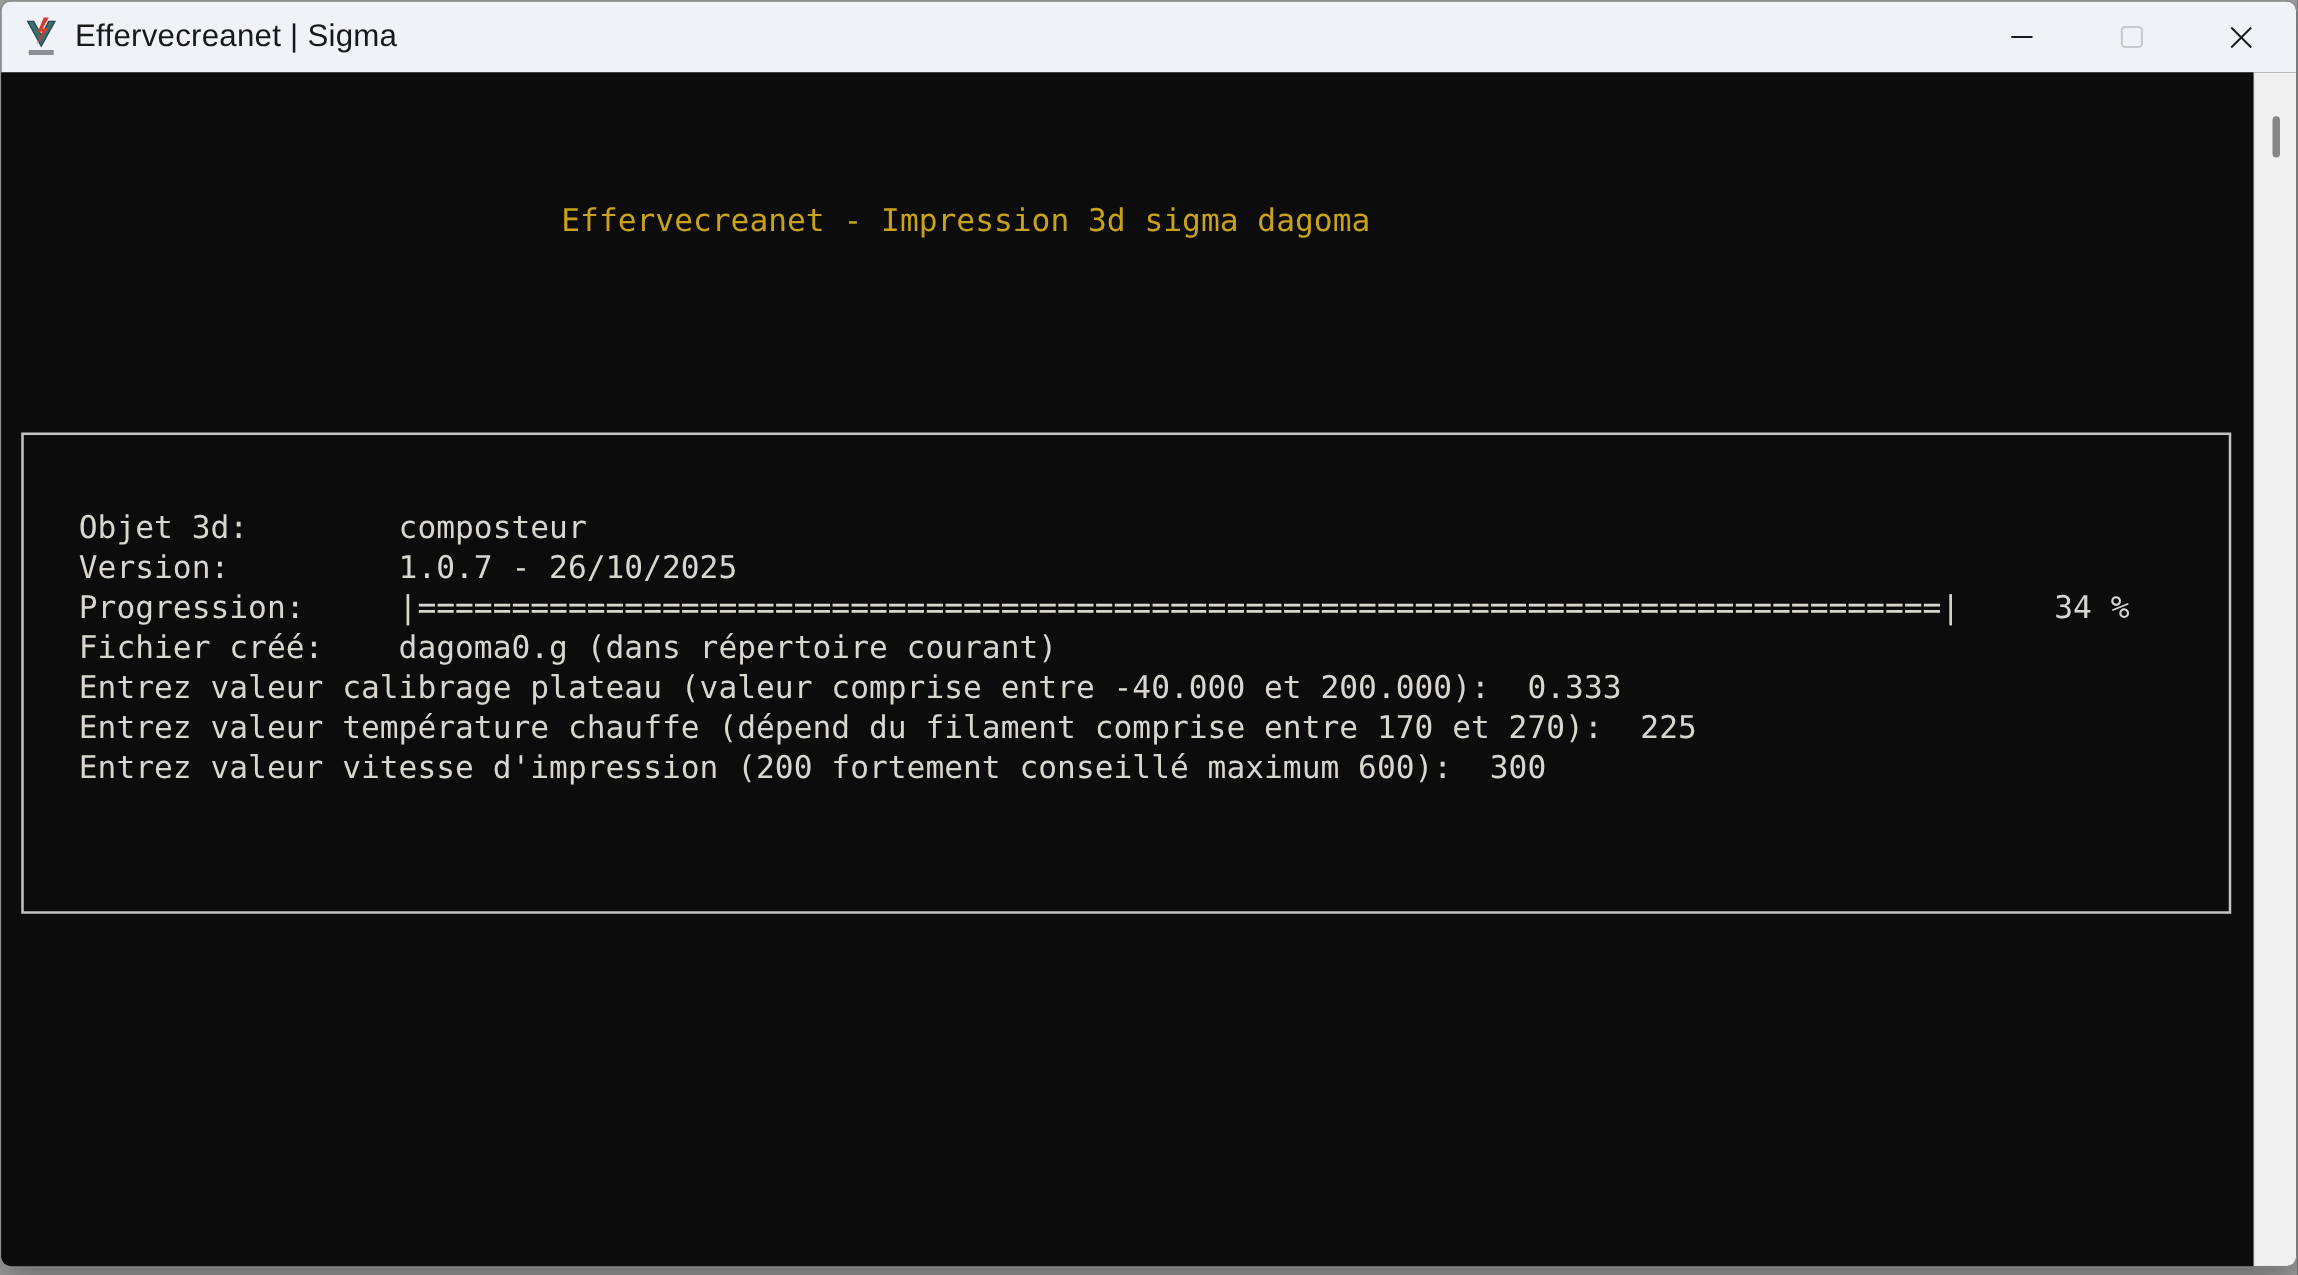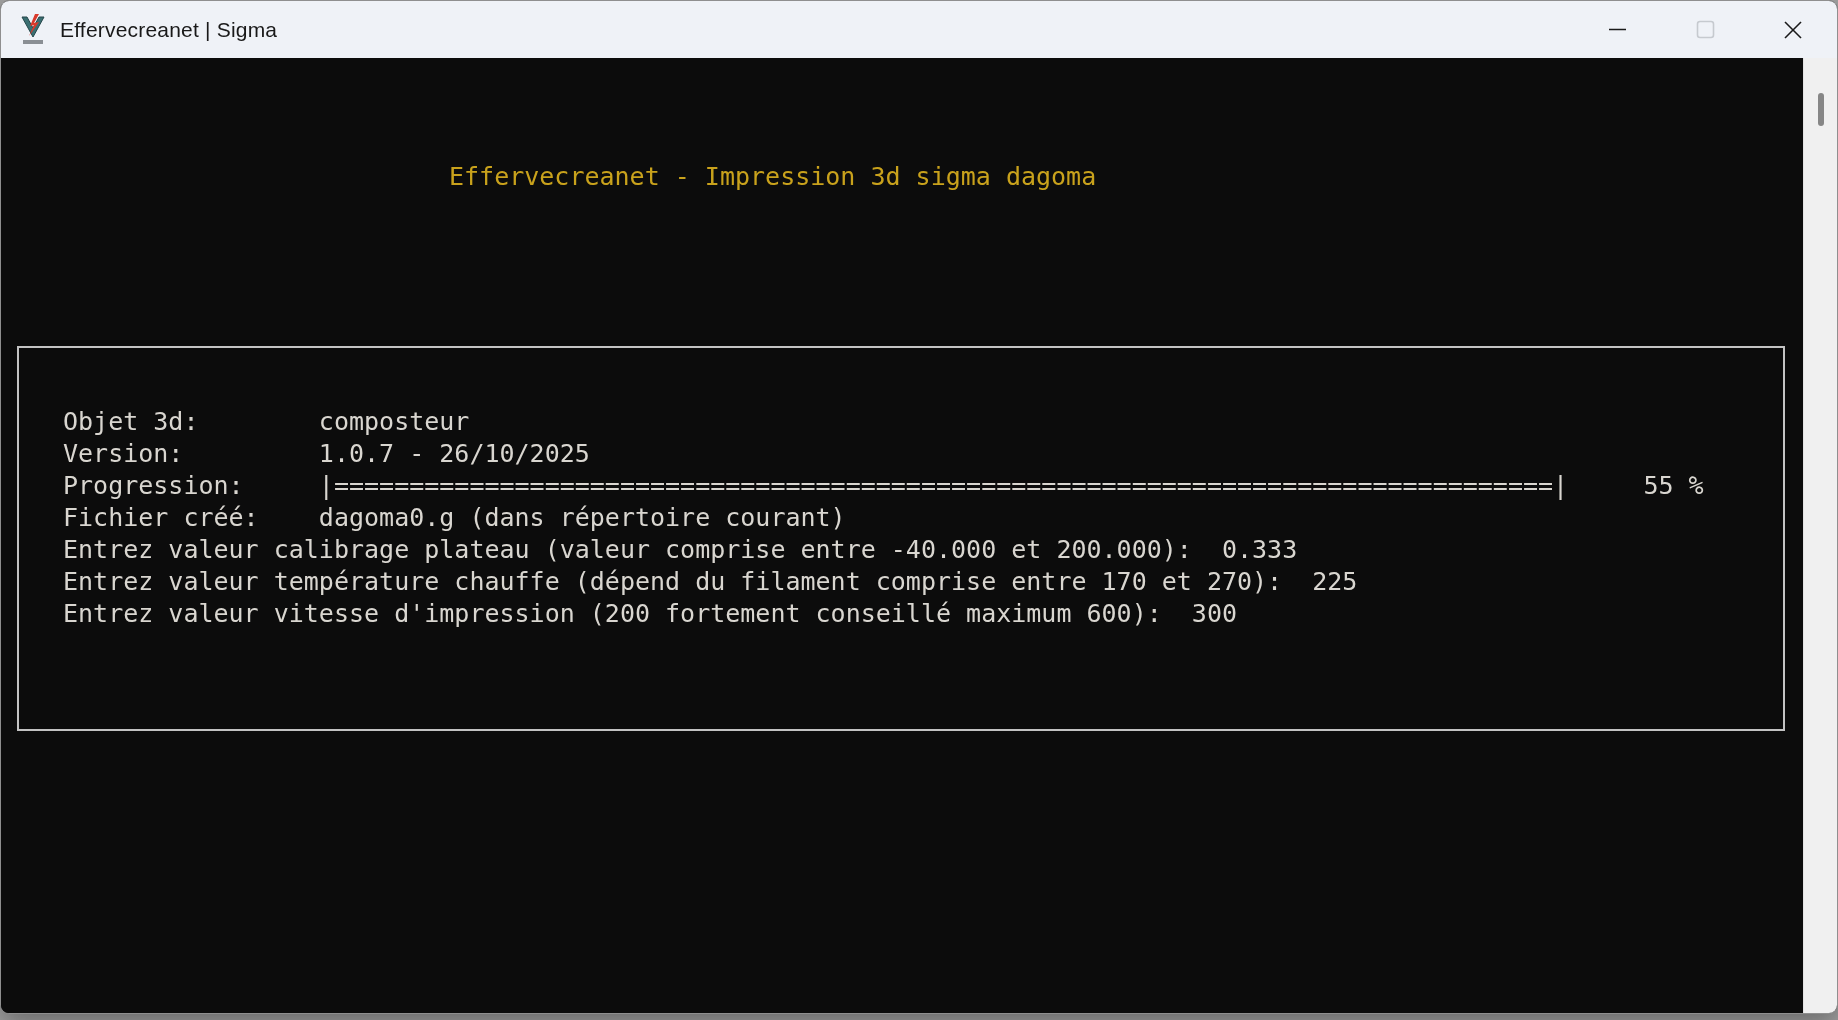--- a/index.html
+++ b/index.html
@@ -13,21 +13,21 @@
     overflow:hidden; background:#0c0c0c;
   }
 
   
   .titlebar {
     height:57px; flex:0 0 57px; background:#eff2f7;
     display:flex; align-items:center;
   }
   .titlebar-left { display:flex; align-items:center; gap:13px; padding-left:18px; flex:1; }
   .app-icon { width:28px; height:34px; display:block; }
-  .window-title { font-size:21px; color:#191919; letter-spacing:.2px; }
+  .window-title { font-size:25px; color:#191919; letter-spacing:.2px; }
   .window-controls { display:flex; height:100%; }
   .wc-btn { width:88px; height:100%; display:flex; align-items:center; justify-content:center; background:transparent; border:none; cursor:default; }
   .wc-btn svg { display:block; }
 
   
   .content-row { flex:1; display:flex; min-height:0; }
   .console {
     flex:1; position:relative; background:#0c0c0c;
     font-family:"DejaVu Sans Mono", monospace;
     color:#d9d6d0; font-size:25px; line-height:32px;
@@ -88,21 +88,21 @@
     </div>
   </div>
 
   <div class="content-row">
     <div class="console">
       <div class="console-header">Effervecreanet - Impression 3d sigma dagoma</div>
 
       <div class="output-box">
         <div class="console-line">Objet 3d:        composteur</div>
         <div class="console-line">Version:         1.0.7 - 26/10/2025</div>
-        <div class="console-line">Progression:     |=================================================================================|     55 %</div>
+        <div class="console-line">Progression:     |=================================================================================|     34 %</div>
         <div class="console-line">Fichier créé:    dagoma0.g (dans répertoire courant)</div>
         <div class="console-line">Entrez valeur calibrage plateau (valeur comprise entre -40.000 et 200.000):  0.333</div>
         <div class="console-line">Entrez valeur température chauffe (dépend du filament comprise entre 170 et 270):  225</div>
         <div class="console-line">Entrez valeur vitesse d'impression (200 fortement conseillé maximum 600):  300</div>
       </div>
     </div>
 
     <div class="scrollbar">
       <div class="scrollbar-thumb"></div>
     </div>

